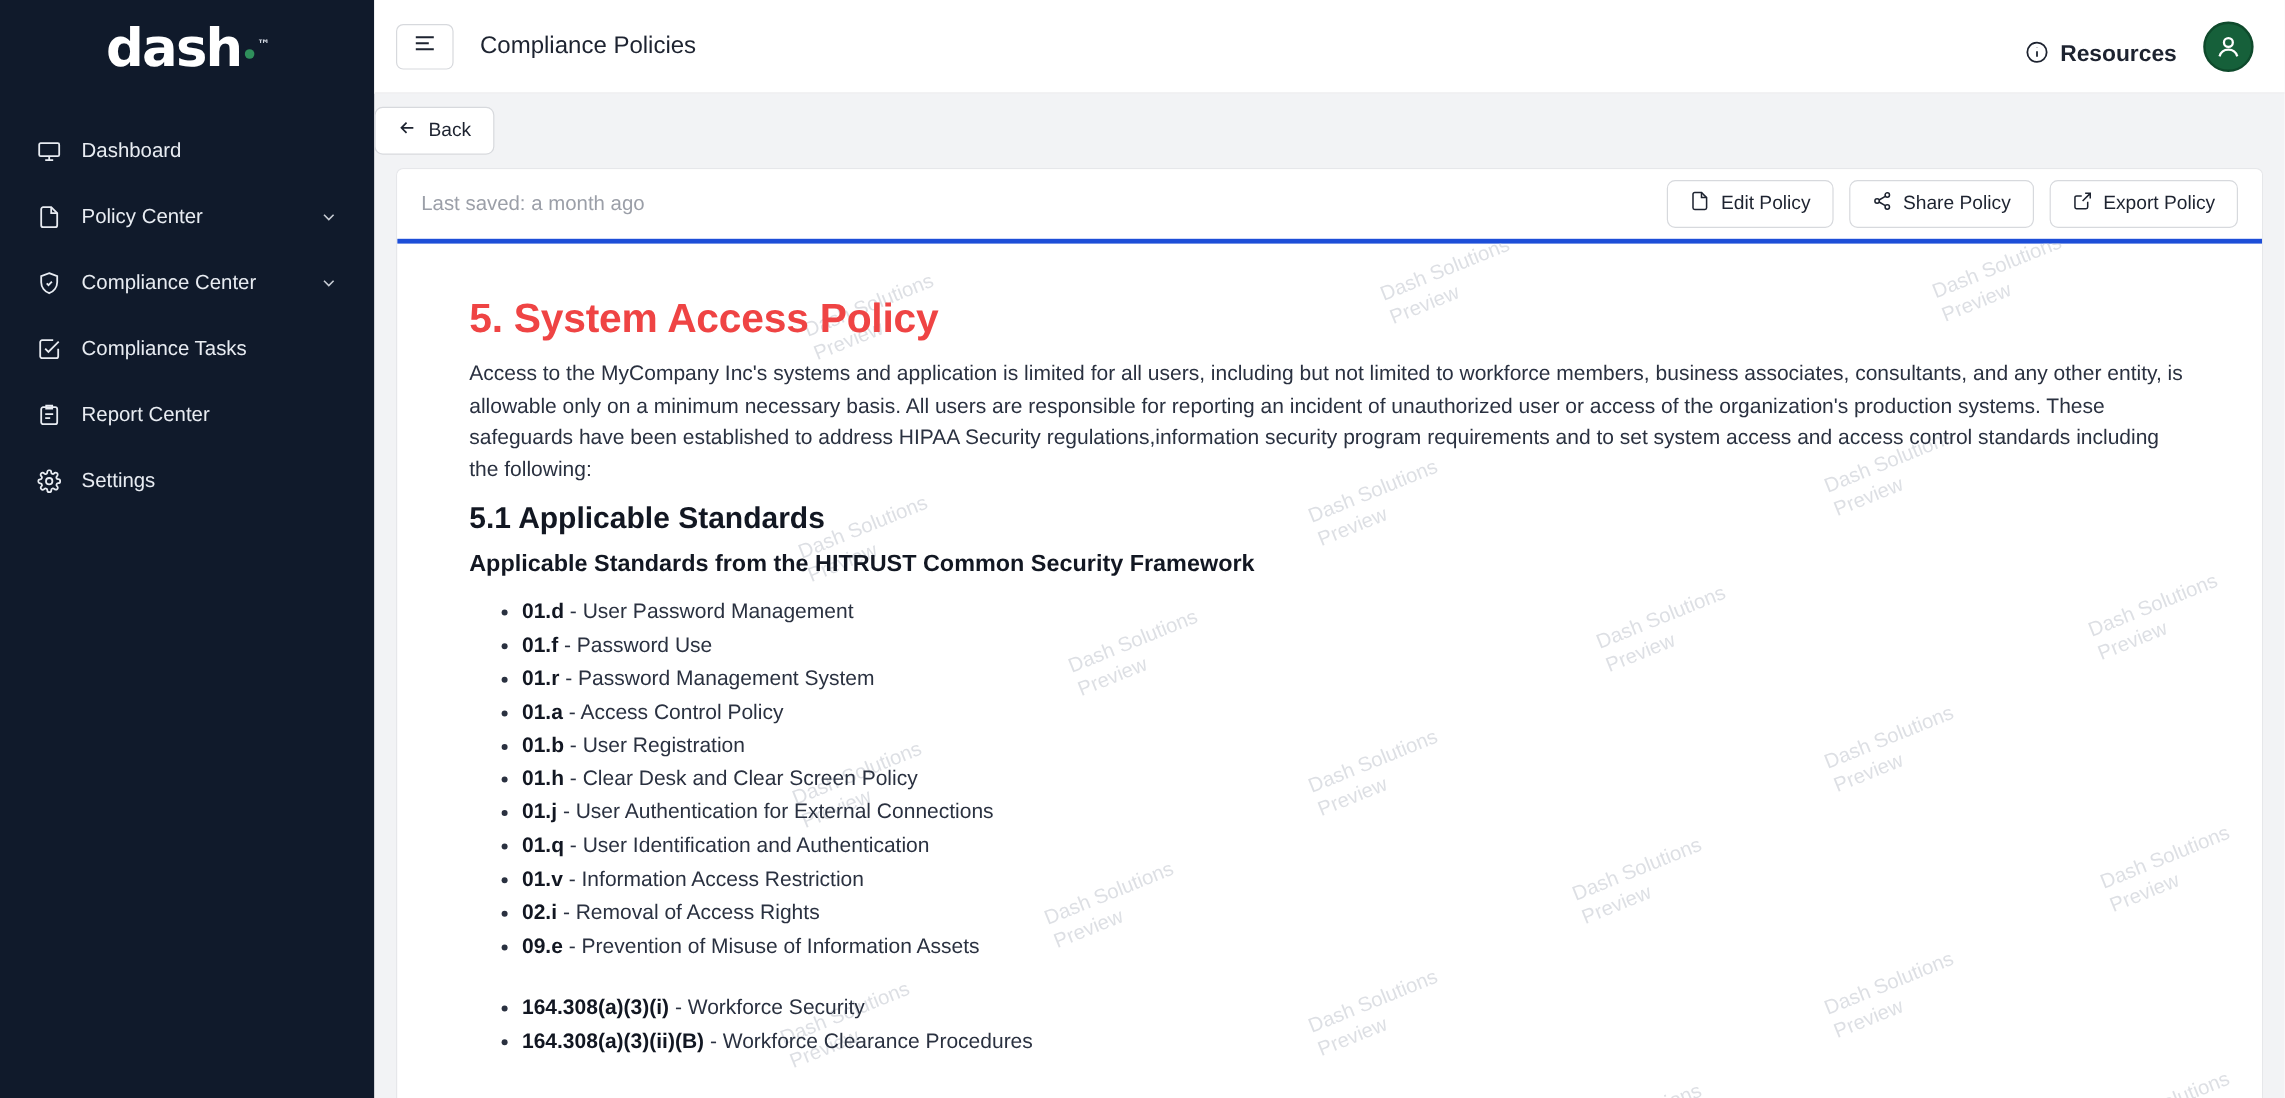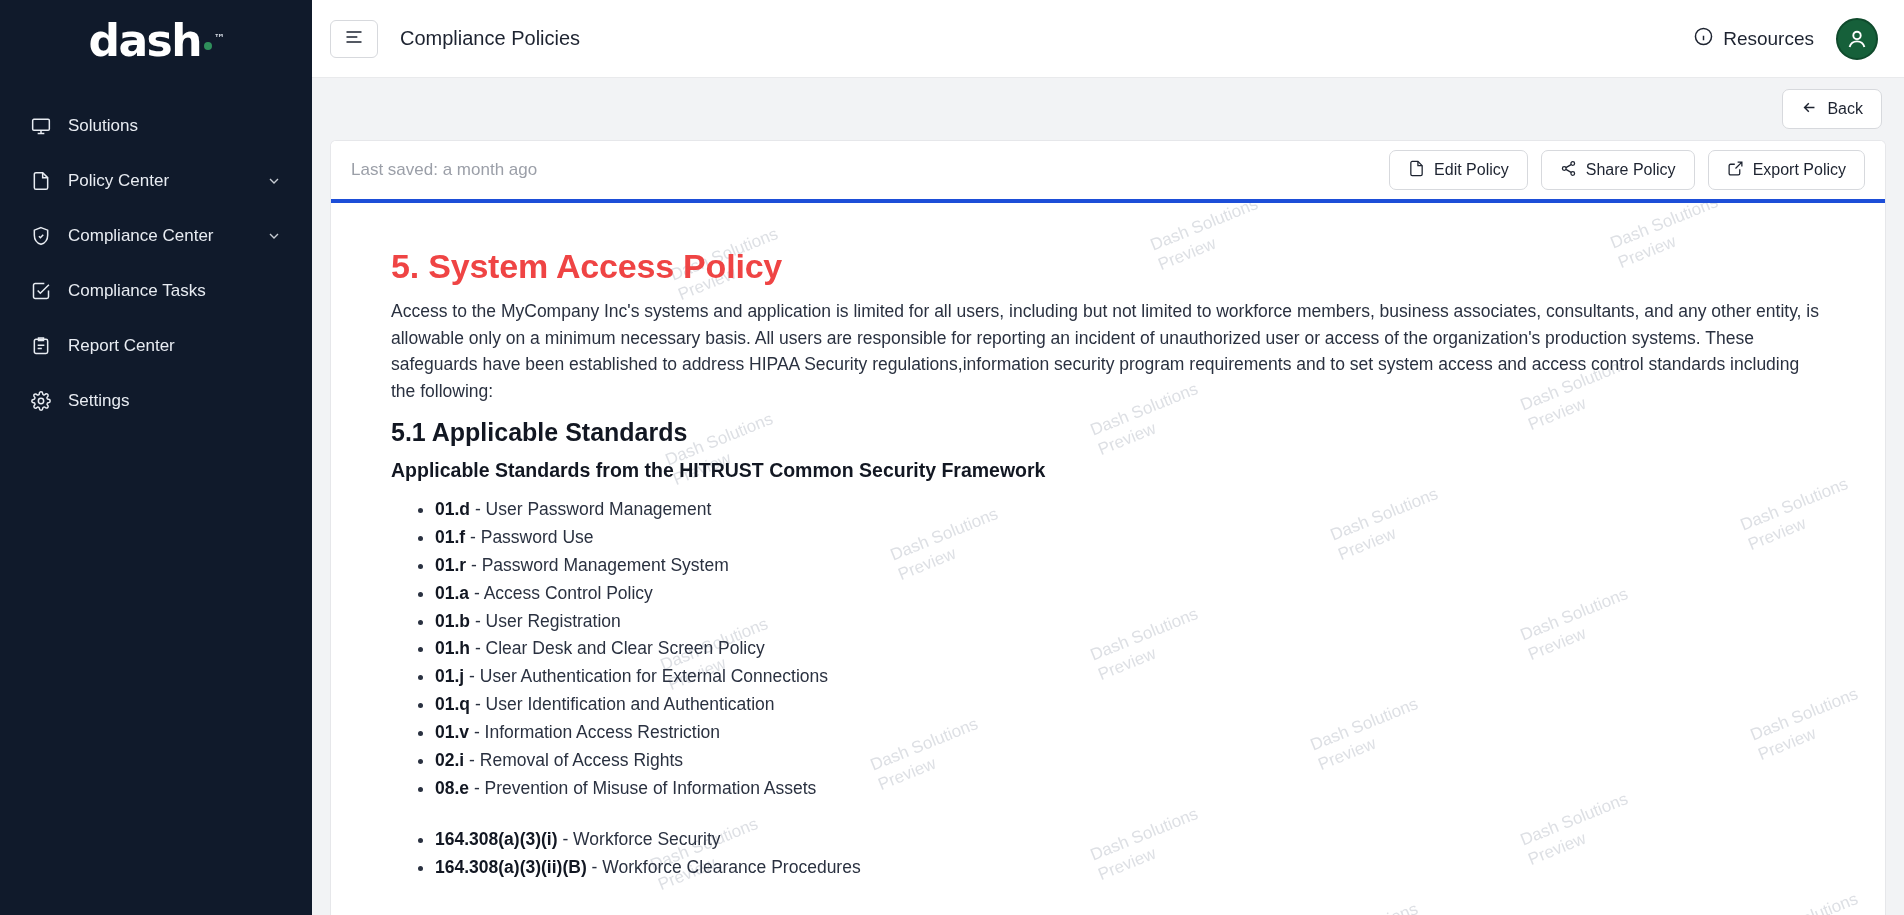--- a/index.html
+++ b/index.html
@@ -117,22 +117,23 @@
   }
   .page-title {
     font-size: 20px;
     color: #1d2330;
     margin-left: 22px;
     font-weight: 500;
   }
   .topbar-right {
     margin-left: auto;
     display: flex;
-    align-items: center;
+    align-items: flex-end;
     gap: 22px;
+    font-weight: bold;
   }
   .resources {
     display: flex;
     align-items: center;
     gap: 9px;
     font-size: 19px;
     color: #1d2330;
     cursor: pointer;
   }
   .avatar {
@@ -150,21 +151,20 @@
   .content-area {
     flex: 1 1 auto;
     overflow: hidden;
     display: flex;
     flex-direction: column;
   }
   .back-row {
     height: 62px;
     display: flex;
     align-items: center;
-    justify-content: flex-end;
     padding-right: 22px;
   }
   .btn {
     display: inline-flex;
     align-items: center;
     gap: 9px;
     height: 40px;
     padding: 0 18px;
     border: 1px solid #d7d9dd;
     background: #ffffff;
@@ -280,21 +280,21 @@
 
     <nav class="nav">
 
       <div class="nav-item">
         <span class="nav-icon">
           <svg width="20" height="20" viewBox="0 0 24 24" fill="none" stroke="#e8ecf2" stroke-width="1.8">
               <rect x="2" y="4" width="20" height="13" rx="1.5"></rect>
               <path d="M8 21h8M12 17v4"></path>
             </svg>
         </span>
-        <span class="nav-label">Solutions</span>
+        <span class="nav-label">Dashboard</span>
       </div>
 
       <div class="nav-item">
         <span class="nav-icon">
           <svg width="20" height="20" viewBox="0 0 24 24" fill="none" stroke="#e8ecf2" stroke-width="1.8">
               <path d="M14 2H6a2 2 0 0 0-2 2v16a2 2 0 0 0 2 2h12a2 2 0 0 0 2-2V8z"></path>
               <path d="M14 2v6h6"></path>
             </svg>
         </span>
         <span class="nav-label">Policy Center</span>
@@ -496,21 +496,21 @@
               <li><b>01.d</b><span> - User Password Management</span></li>
               <li><b>01.f</b><span> - Password Use</span></li>
               <li><b>01.r</b><span> - Password Management System</span></li>
               <li><b>01.a</b><span> - Access Control Policy</span></li>
               <li><b>01.b</b><span> - User Registration</span></li>
               <li><b>01.h</b><span> - Clear Desk and Clear Screen Policy</span></li>
               <li><b>01.j</b><span> - User Authentication for External Connections</span></li>
               <li><b>01.q</b><span> - User Identification and Authentication</span></li>
               <li><b>01.v</b><span> - Information Access Restriction</span></li>
               <li><b>02.i</b><span> - Removal of Access Rights</span></li>
-              <li><b>08.e</b><span> - Prevention of Misuse of Information Assets</span></li>
+              <li><b>09.e</b><span> - Prevention of Misuse of Information Assets</span></li>
             </ul>
 
             <ul class="std-list">
               <li><b>164.308(a)(3)(i)</b><span> - Workforce Security</span></li>
               <li><b>164.308(a)(3)(ii)(B)</b><span> - Workforce Clearance Procedures</span></li>
             </ul>
           </div>
 
         </div>
       </div>

